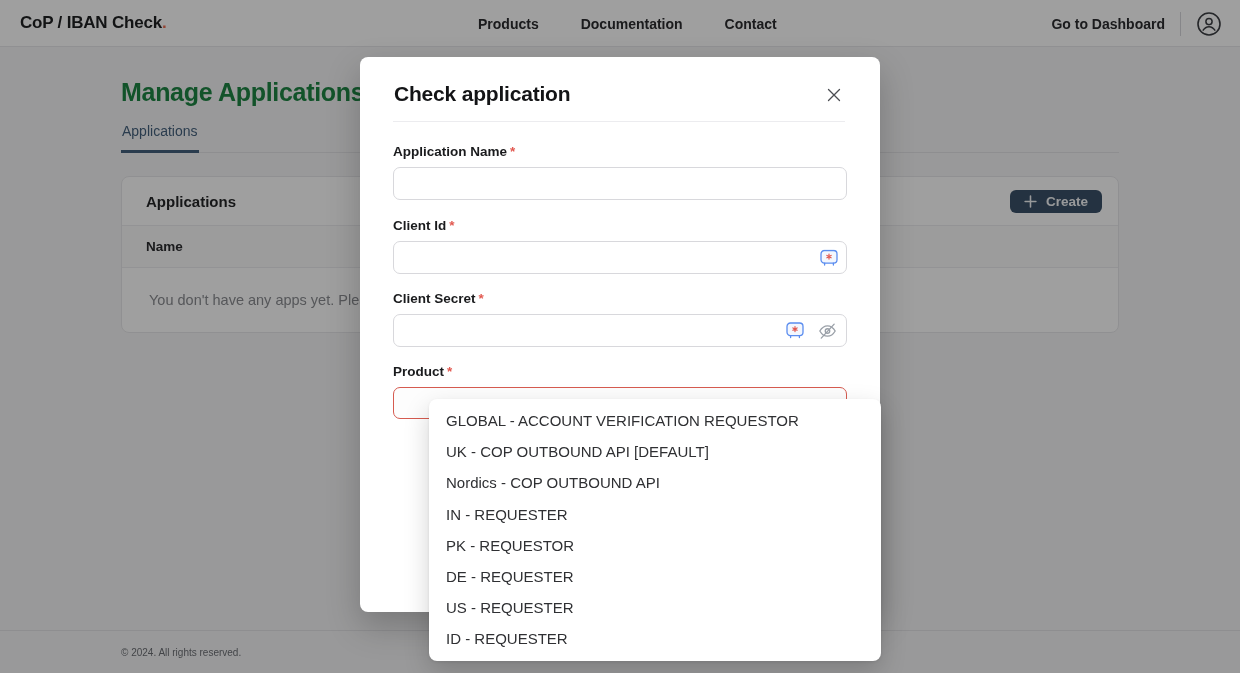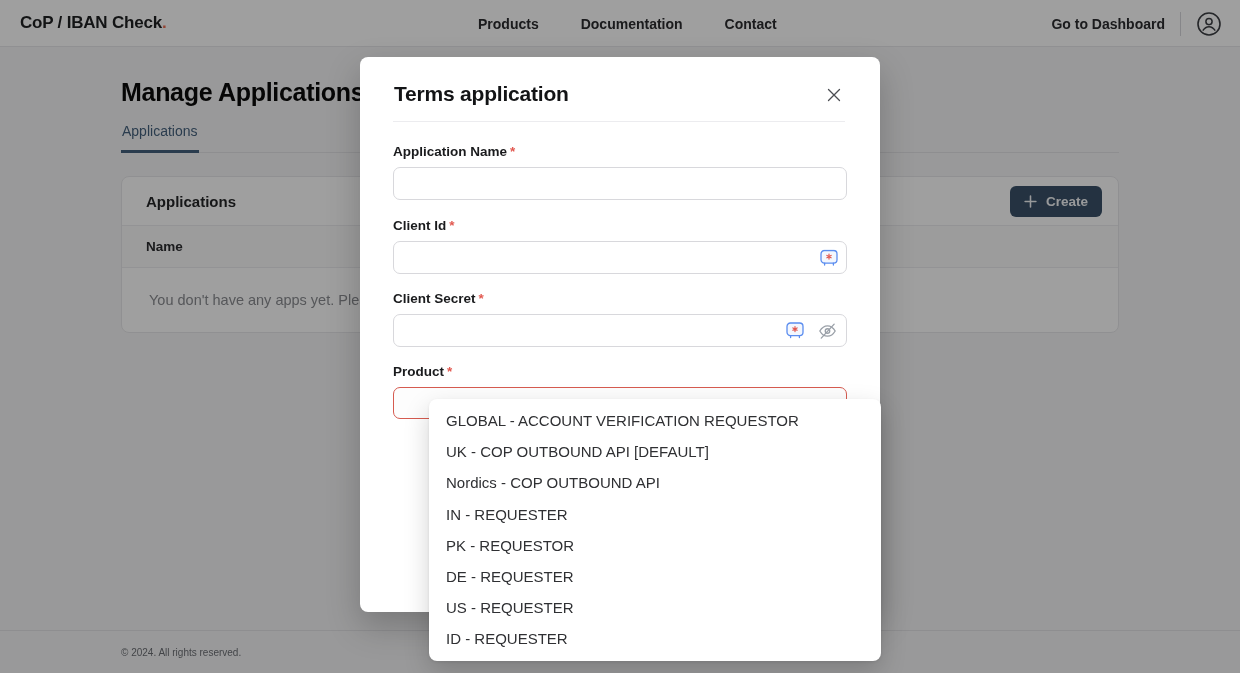--- a/index.html
+++ b/index.html
@@ -14,31 +14,31 @@
     letter-spacing: -0.2px; color: #17181a; }
   .logo .dot { color: #ee6a4d; }
   .main-nav { position: absolute; left: 478px; top: 0; height: 47px; display: flex; align-items: center; gap: 42px; }
   .nav-item { font-size: 14px; font-weight: 700; color: #232427; cursor: pointer; }
   .header-right { position: absolute; right: 18px; top: 0; height: 47px; display: flex; align-items: center; gap: 15px; }
   .dash-link { font-size: 14px; font-weight: 700; color: #232427; cursor: pointer; }
   .v-divider { width: 1px; height: 24px; background: #d6d6da; }
   .account-btn { width: 26px; height: 26px; display: flex; align-items: center; justify-content: center; cursor: pointer; }
 
   
-  .page-title { position: absolute; left: 121px; top: 78px; font-size: 25px; font-weight: 700; color: #000000; letter-spacing: -0.3px; }
+  .page-title { position: absolute; left: 121px; top: 78px; font-size: 25px; font-weight: 700; color: #15803d; letter-spacing: -0.3px; }
   .tabs { position: absolute; left: 121px; top: 121px; width: 998px; border-bottom: 1px solid #e3e3e6; }
   .tab { display: inline-block; position: relative; top: 1px; padding: 0 1px 11px 1px;
     font-size: 14px; font-weight: 500; color: #3c5a78; border-bottom: 3px solid #3c5a78; cursor: pointer; }
 
   .apps-card { position: absolute; left: 121px; top: 176px; width: 998px; height: 157px;
     background: #ffffff; border: 1px solid #e7e7ea; border-radius: 8px; overflow: hidden; }
   .card-header { height: 49px; display: flex; align-items: center; justify-content: space-between;
     padding: 0 16px 0 24px; border-bottom: 1px solid #ececef; }
   .card-title { font-size: 15px; font-weight: 700; color: #1c1d1f; }
-  .create-btn { display: flex; align-items: center; gap: 9px; height: 31px; padding: 0 14px;
+  .create-btn { display: flex; align-items: center; gap: 9px; height: 23px; padding: 0 14px;
     background: #324a63; color: #f3f5f7; border: none; border-radius: 6px;
     font-size: 13.5px; font-weight: 700; font-family: "Liberation Sans", sans-serif; cursor: pointer; }
   .table-head { height: 42px; display: flex; align-items: center; padding: 0 24px;
     background: #fafafb; border-bottom: 1px solid #ececef; font-size: 13.5px; font-weight: 700; color: #232427; }
   .empty-row { height: 64px; display: flex; align-items: center; padding: 0 27px;
     font-size: 14.5px; color: #85878c; white-space: nowrap; overflow: hidden; }
 
   
   .site-footer { position: absolute; left: 0; top: 630px; width: 1240px; height: 43px;
     border-top: 1px solid #e3e3e6; display: flex; align-items: center; justify-content: space-between;
@@ -134,21 +134,21 @@
   </section>
 
   <footer class="site-footer">
     <span class="copyright">© 2024. All rights reserved.</span>
   </footer>
 
   <div class="backdrop"></div>
 
   <div class="modal">
     <div class="modal-head">
-      <span class="modal-title">Terms application</span>
+      <span class="modal-title">Check application</span>
       <button class="close-btn">
         <span style="line-height:0;">
           <svg width="16" height="16" viewBox="0 0 16 16" fill="none">
             <path d="M2.5 2.5l11 11M13.5 2.5l-11 11" stroke="#4b4d52" stroke-width="1.3" stroke-linecap="round"></path>
           </svg>
         </span>
       </button>
     </div>
     <div class="modal-divider"></div>
 

